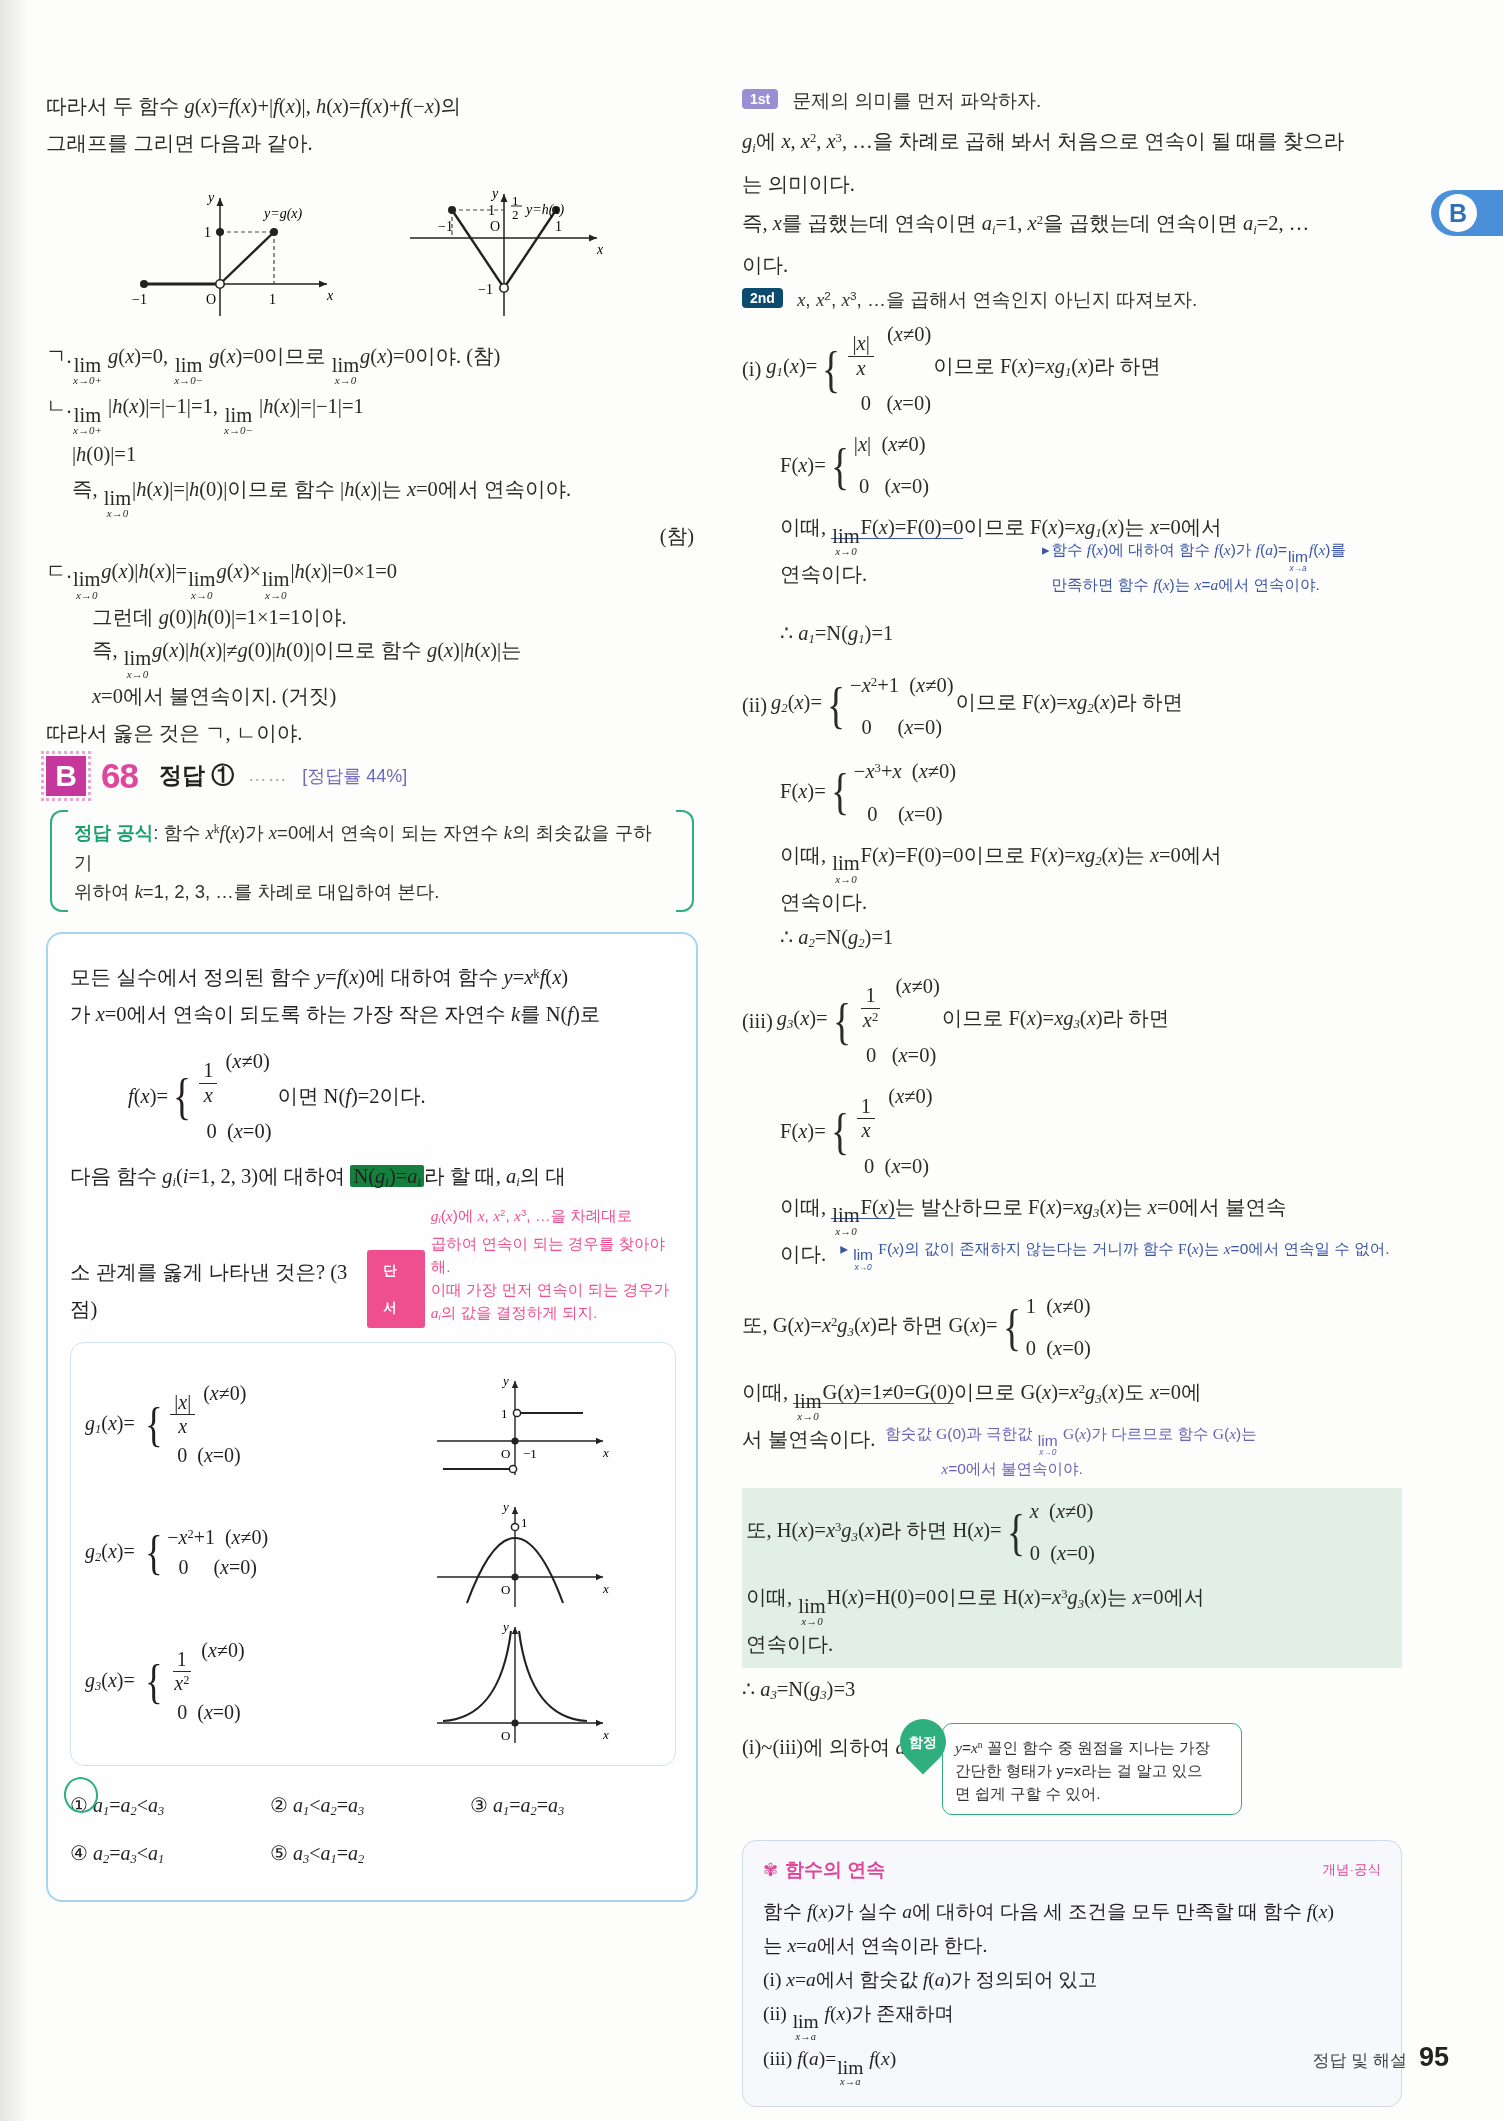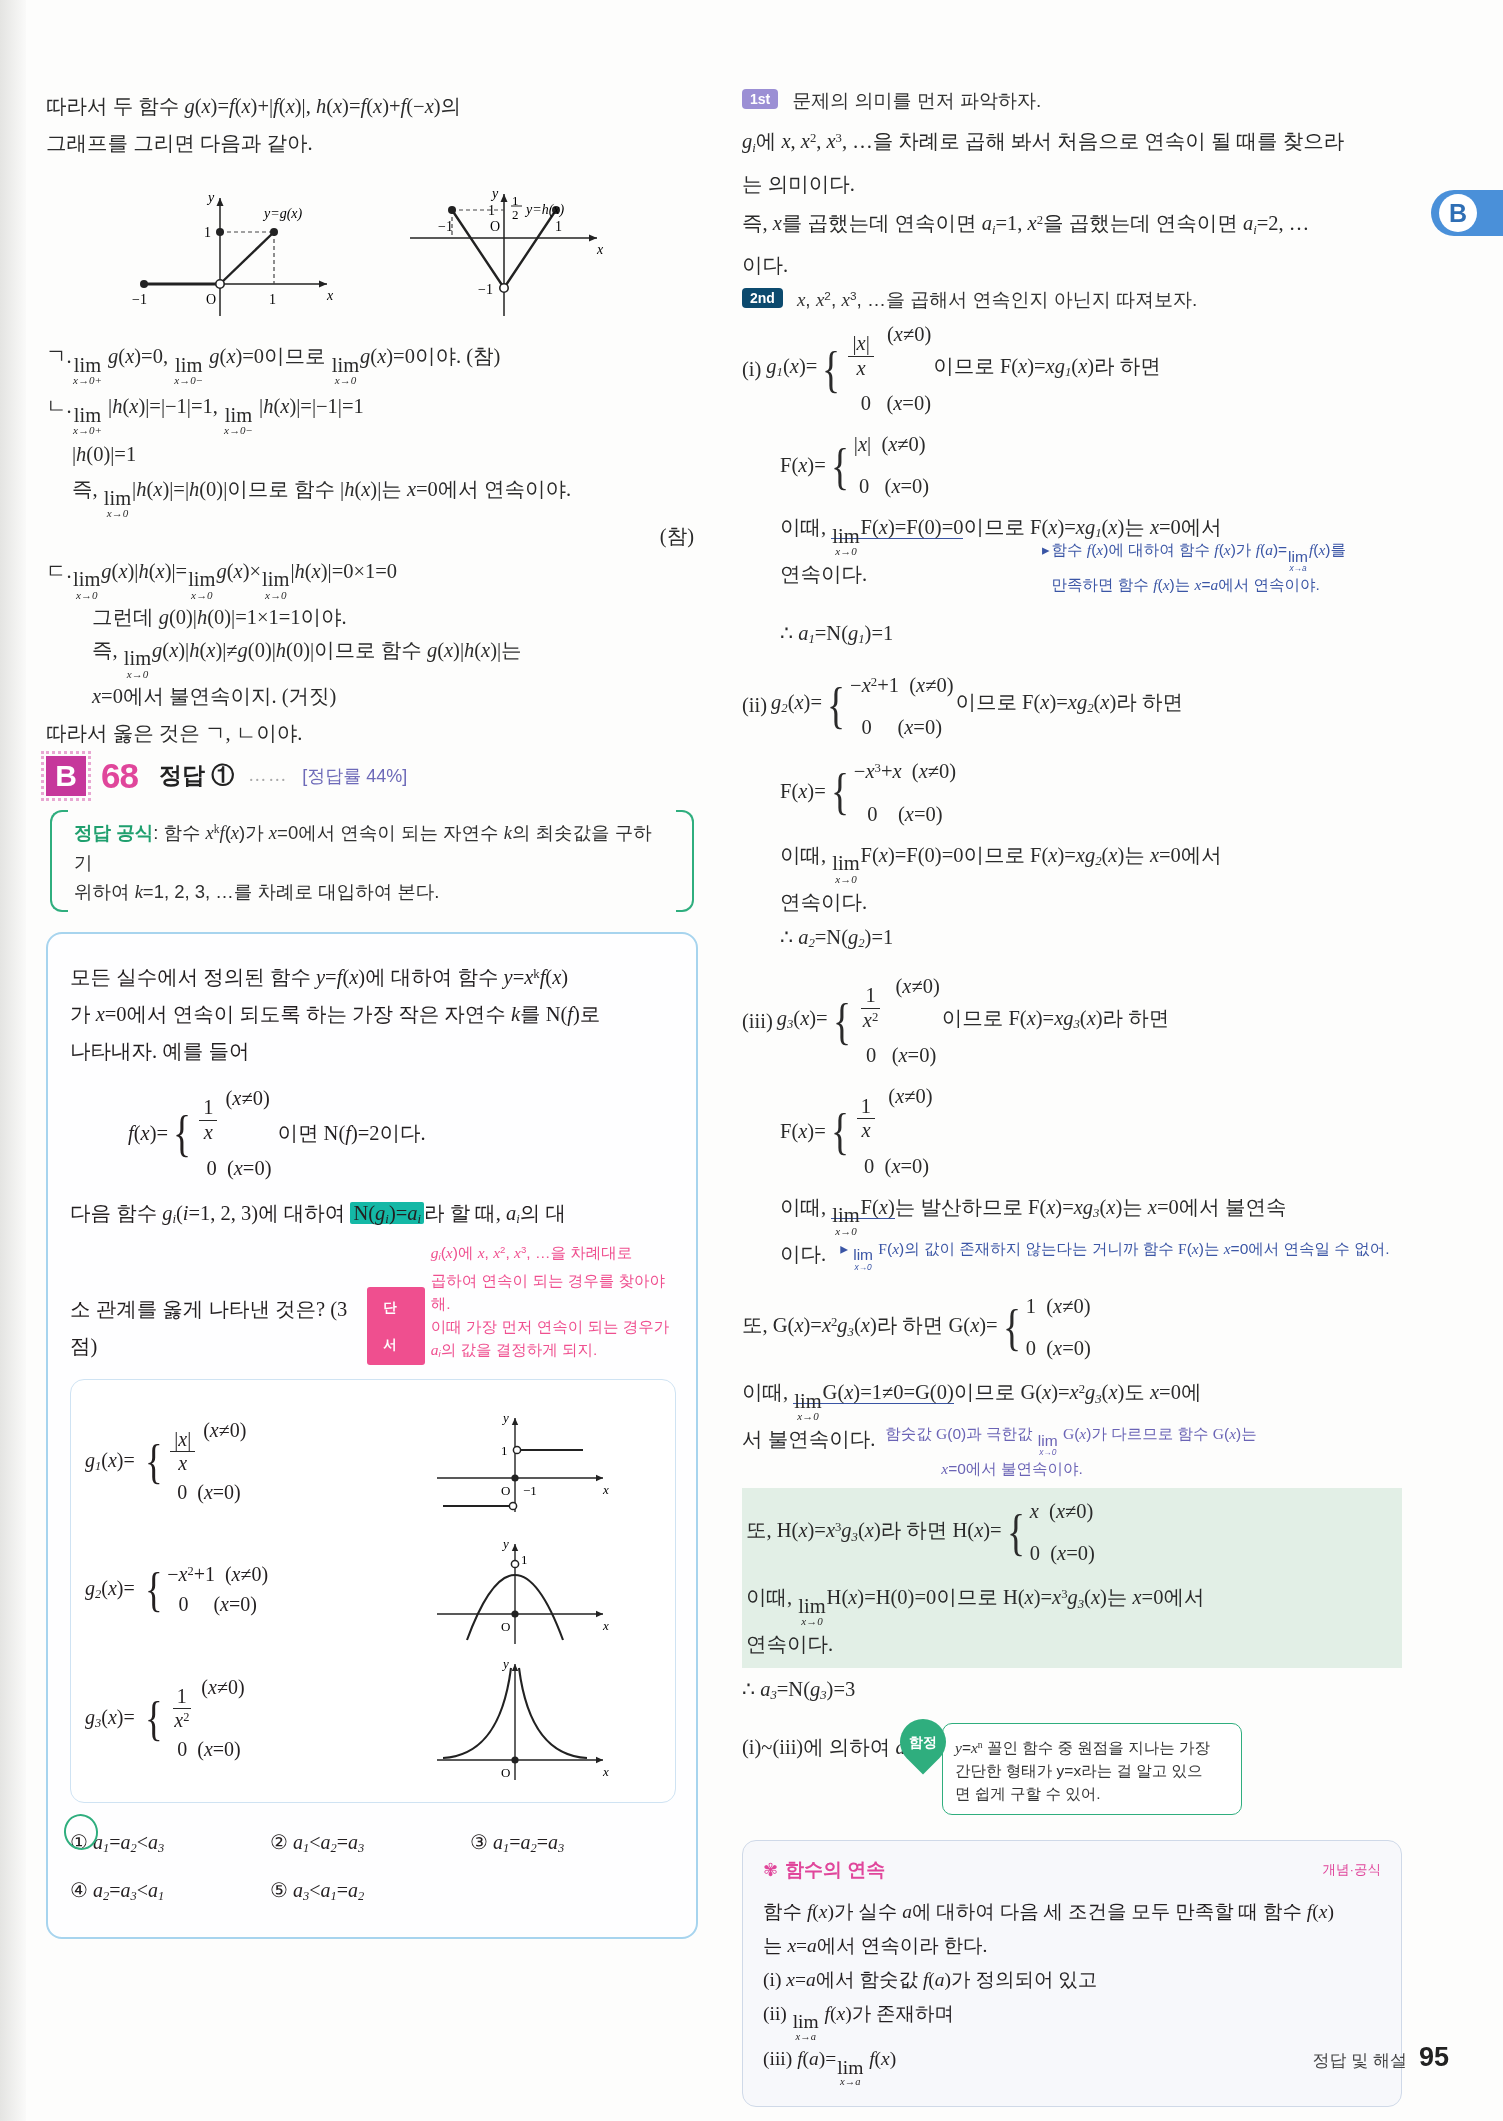--- a/index.html
+++ b/index.html
@@ -87,21 +87,21 @@
   .formula-box:before { left:4px; border-right:none; border-radius:12px 0 0 12px;}
   .formula-box:after  { right:4px; border-left:none; border-radius:0 12px 12px 0;}
   .formula-key { color:#1f9f6e; font-weight:bold; }
 
   
   .prob-card {
     margin-top:18px; border:2.4px solid #a7d4ee; border-radius:16px;
     padding:22px 20px 20px 22px; background:#fefeff;
   }
   .prob-text { font-size:20.5px; line-height:37px; }
-  .hl-pink { background:#14b8a6; padding:0 3px; border-radius:2px;}
+  .hl-pink { background:#15803d; padding:0 3px; border-radius:2px;}
   .tag-danseo {
     display:inline-block; background:#ef4f8f; color:#fff; font-weight:bold;
     font-family:"Liberation Sans", sans-serif; font-size:13.5px;
     padding:2px 16px; border-radius:3px; vertical-align:2px;
   }
   .danseo-note {
     color:#ef4f8f; font-family:"Liberation Sans", sans-serif;
     font-size:15.5px; line-height:23px; margin-left:6px;
   }
 
@@ -344,21 +344,20 @@
 
       <div class="formula-box">
         <span class="formula-key">정답 공식</span><span>: 함수 <i class="mi">x<sup class="s">k</sup>f</i>(<i class="mi">x</i>)가 <i class="mi">x</i>=0에서 연속이 되는 자연수 <i class="mi">k</i>의 최솟값을 구하기</span><br>
         <span>위하여 <i class="mi">k</i>=1, 2, 3, …를 차례로 대입하여 본다.</span>
       </div>
 
       <div class="prob-card">
         <div class="prob-text">
           <div>모든 실수에서 정의된 함수 <i class="mi">y</i>=<i class="mi">f</i>(<i class="mi">x</i>)에 대하여 함수 <i class="mi">y</i>=<i class="mi">x<sup class="s">k</sup>f</i>(<i class="mi">x</i>)</div>
           <div>가 <i class="mi">x</i>=0에서 연속이 되도록 하는 가장 작은 자연수 <i class="mi">k</i>를 <i class="mn">N</i>(<i class="mi">f</i>)로</div>
-          <div>나타내자. 예를 들어</div>
 
           <div style="display:flex; align-items:center; margin:10px 0 8px 58px;">
             <span><i class="mi">f</i>(<i class="mi">x</i>)=</span>
             <span class="piece">
               <span class="brace">{</span>
               <span class="rows">
                 <span class="r"><span class="frac">
                       <span class="num">1</span>
                       <span class="den"><i class="mi">x</i></span>
                     </span> (<i class="mi">x</i>≠0)</span>

